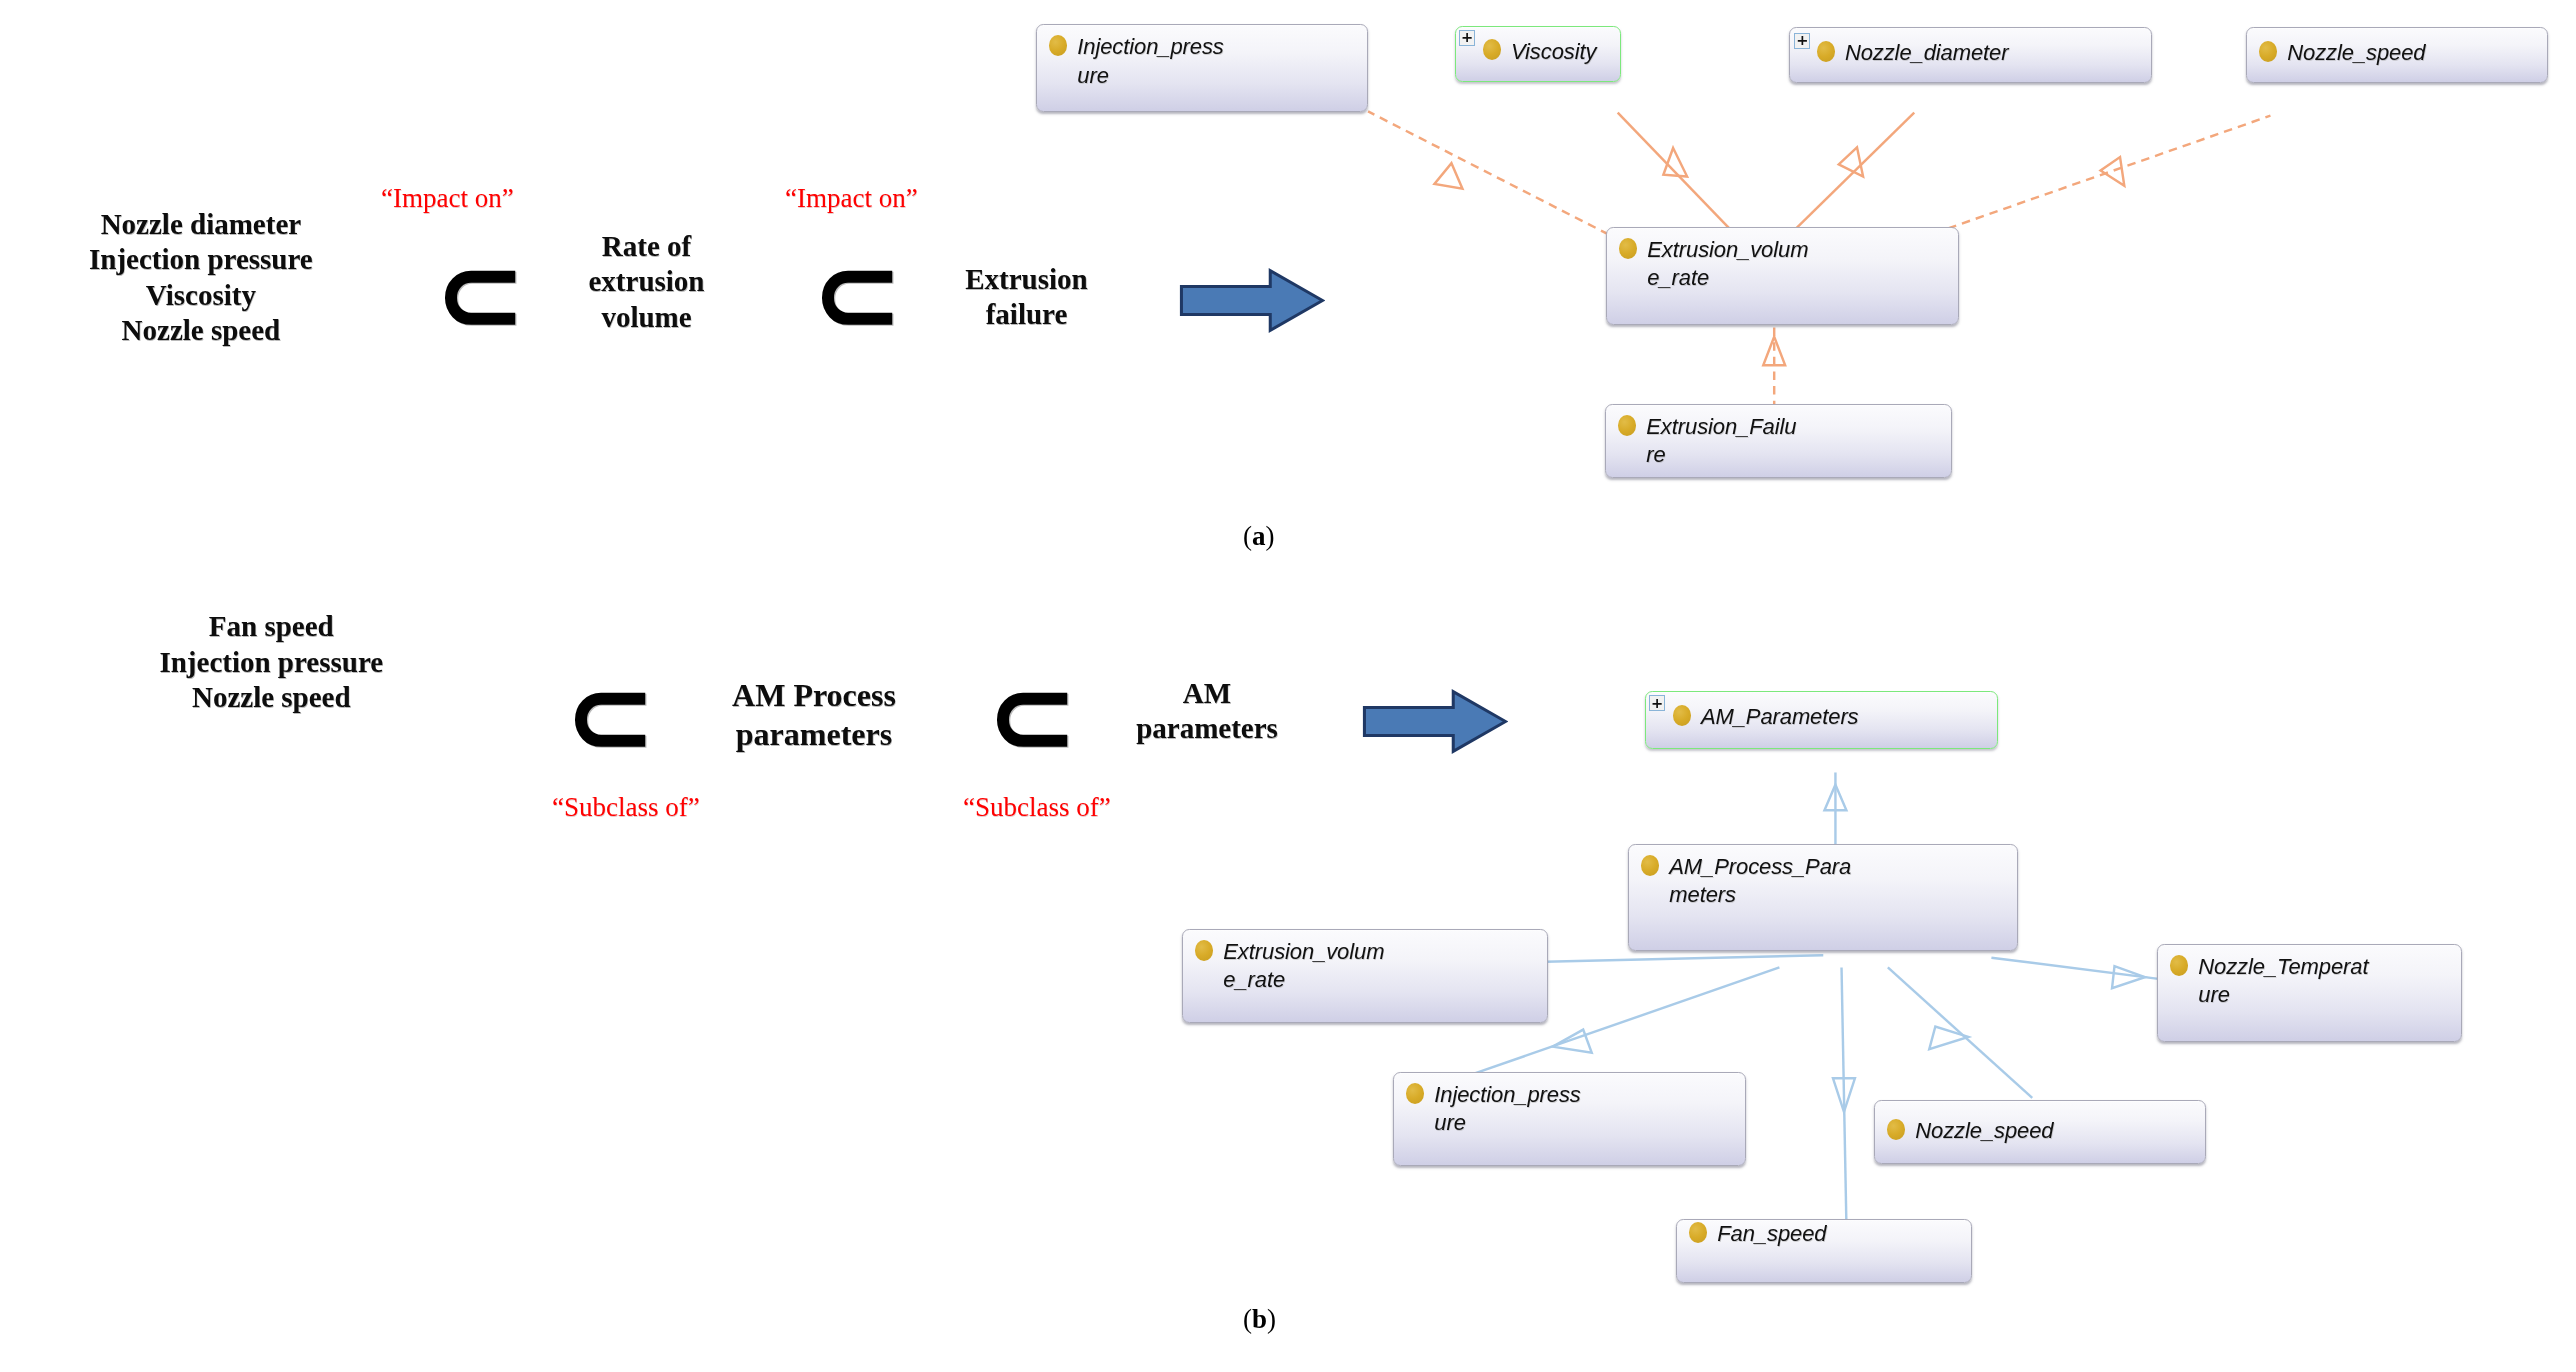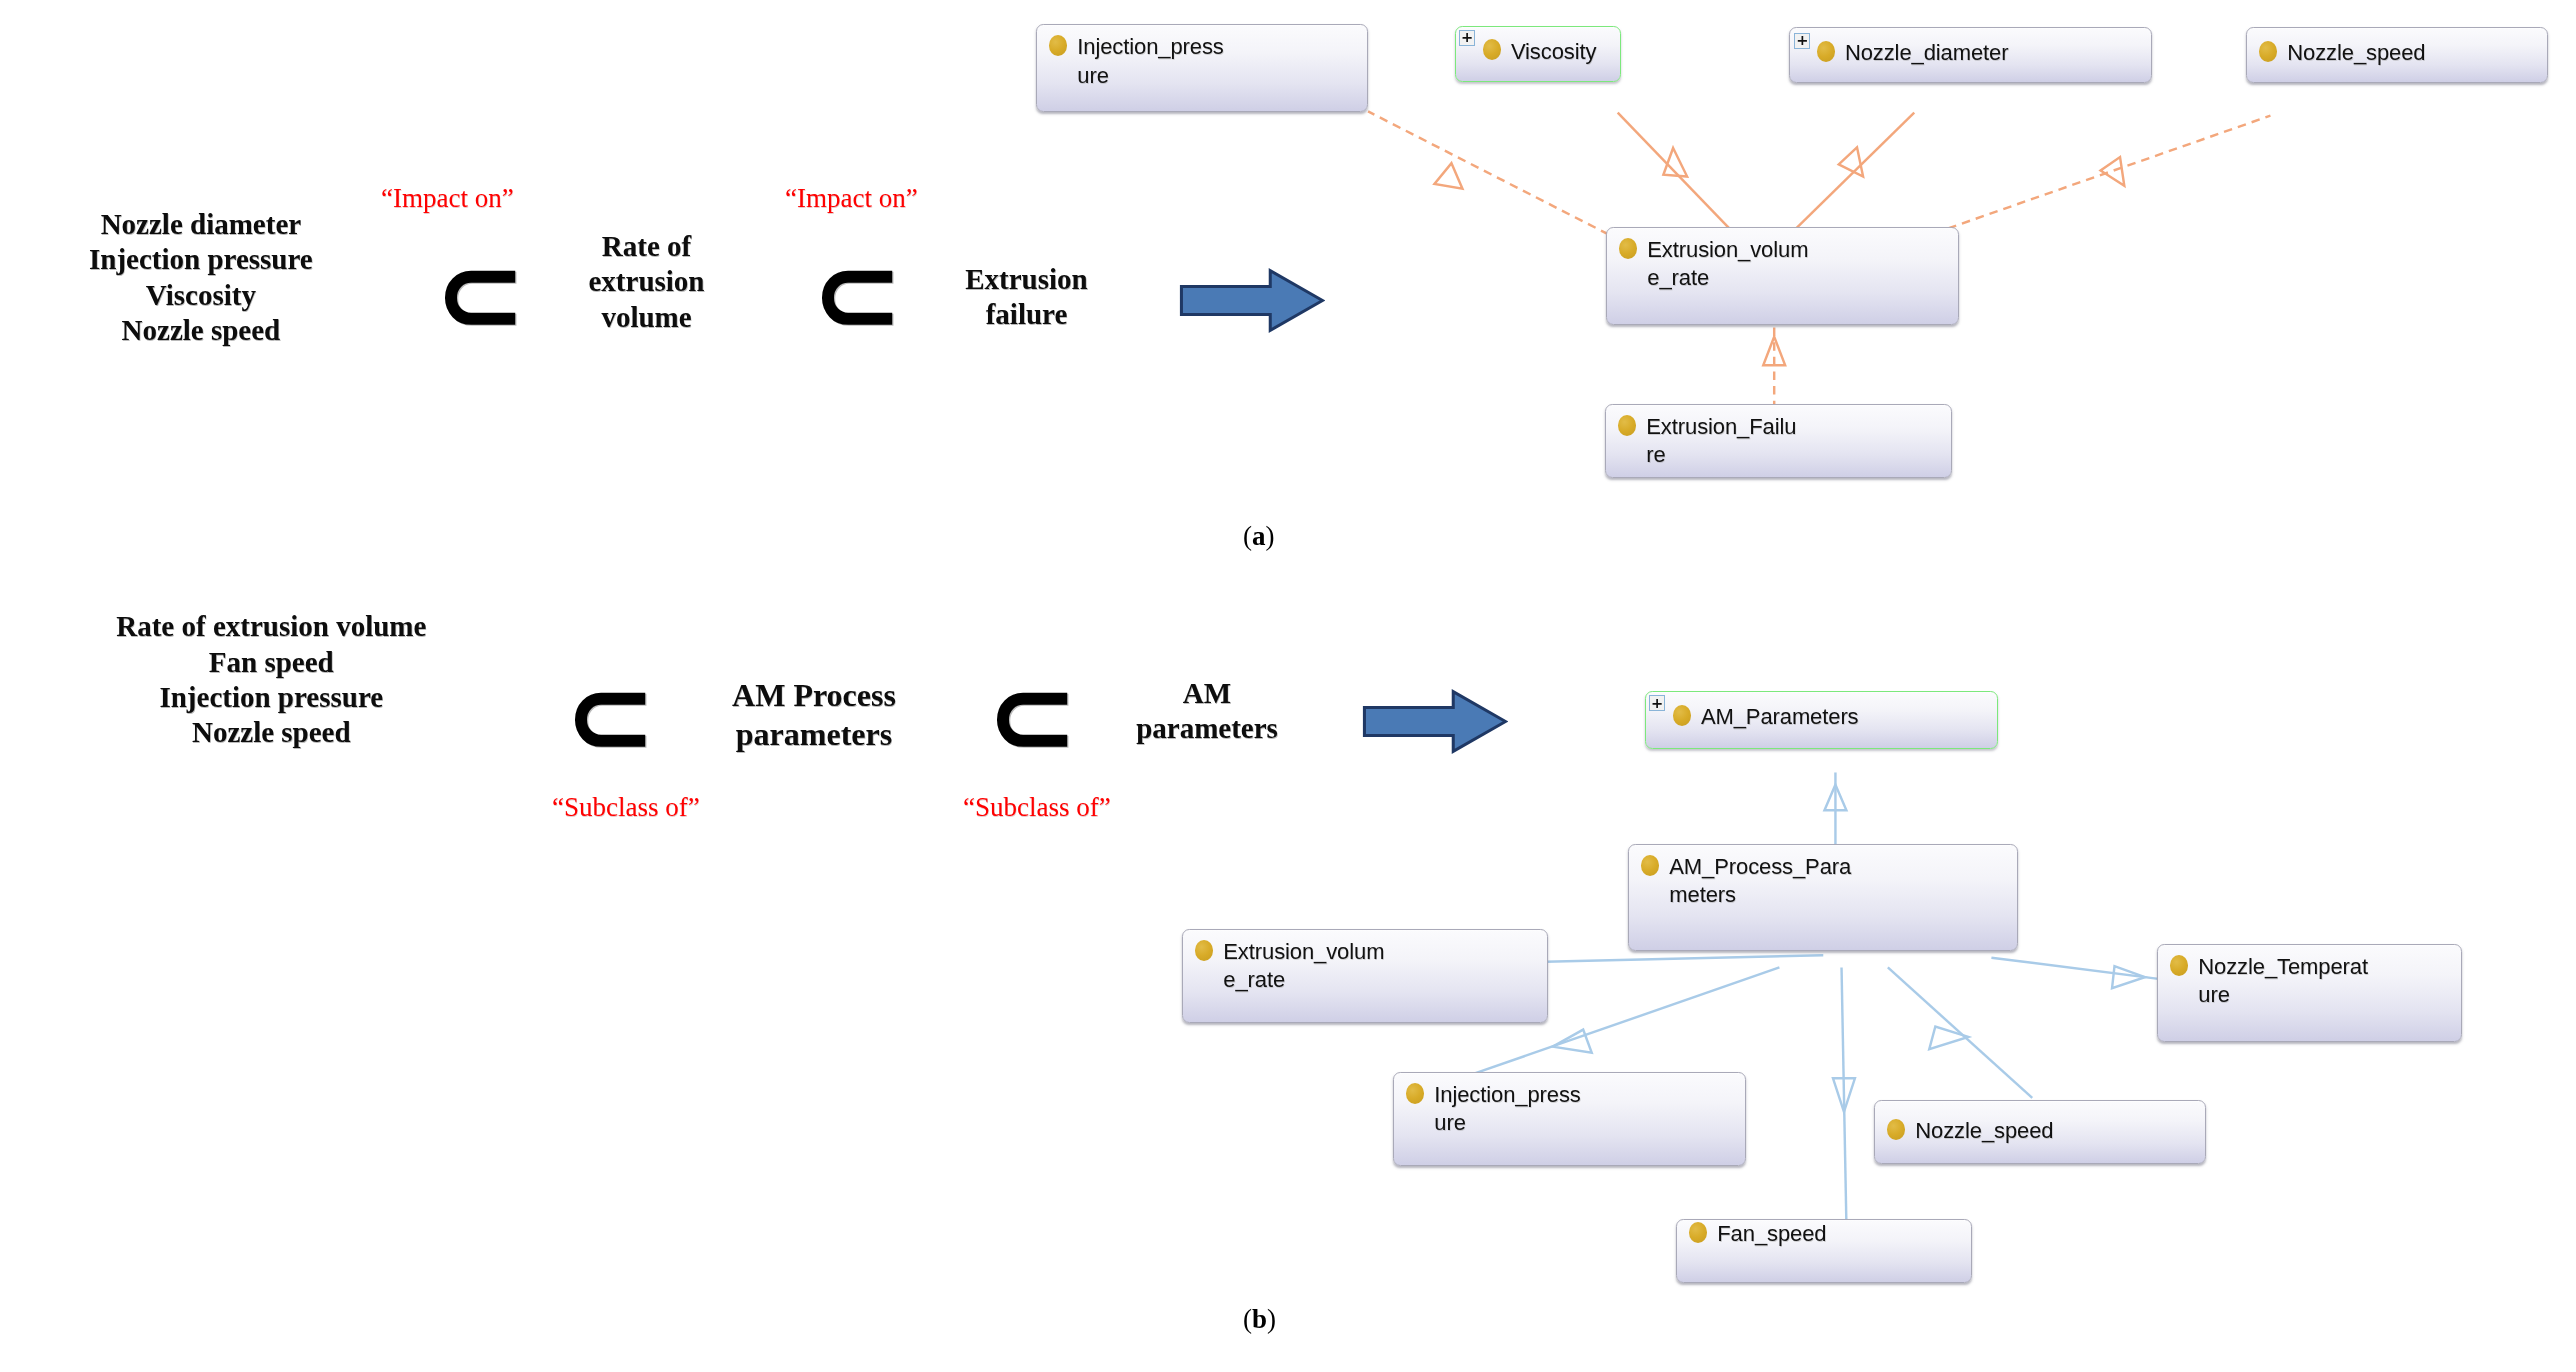--- a/index.html
+++ b/index.html
@@ -68,20 +68,21 @@
         #fbfbfd 0%,
         #f4f4f9 32%,
         #e4e4f1 68%,
         #cfcfe6 100%);
     box-shadow: 0 1.8px 2.4px -0.6px rgba(90,90,110,0.45),
                 inset 0 0.6px 0 rgba(255,255,255,0.95);
     display: flex;
     align-items: flex-start;
     padding: 8px 7.3px 6.1px 12.2px;
     overflow: visible;
+    font-style: italic;
   }
   .onode.selected {
     border: 1.8px solid #7ce87c;
     box-shadow: 0 1.8px 2.4px -0.6px rgba(90,90,110,0.35),
                 inset 0 0.6px 0 rgba(255,255,255,0.95);
   }
   .onode .dot {
     flex: 0 0 auto;
     width: 18.3px;
     height: 21px;
@@ -229,21 +230,20 @@
     </div>
 
     <div class="abs panel-caption" style="left:1243px; top:521px;">
       (<b>a</b>)
     </div>
   </div>
 
   <div class="abs" style="left:0; top:597px; width:2576px; height:775px;">
 
     <div class="abs concept-text concept-list" style="left:18.3px; top:12.2px; width:506px; font-size:29px;">
-      <div>Rate of extrusion volume</div>
       <div>Fan speed</div>
       <div>Injection pressure</div>
       <div>Nozzle speed</div>
     </div>
 
     <div class="abs subset-glyph" style="left:564px; top:655px; font-size:110px; top:64px;">⊂</div>
 
     <div class="abs concept-text concept-block" style="left:692px; top:79px; width:244px; font-size:32px;">
       <div>AM Process</div>
       <div>parameters</div>

